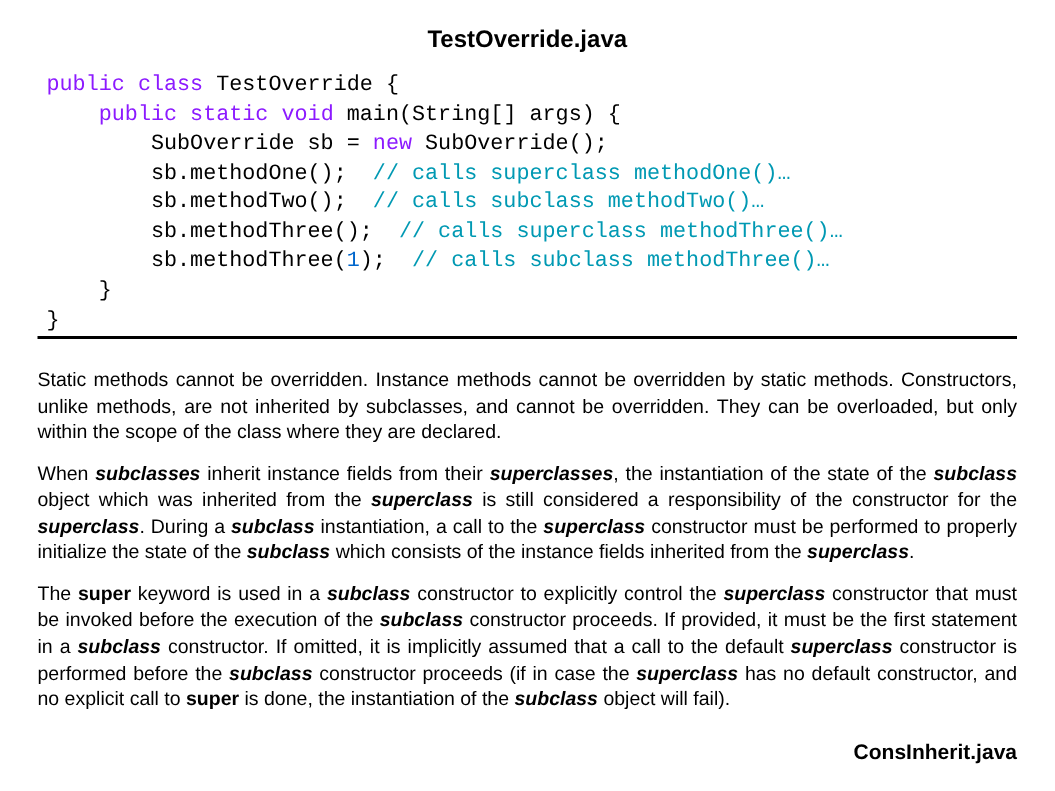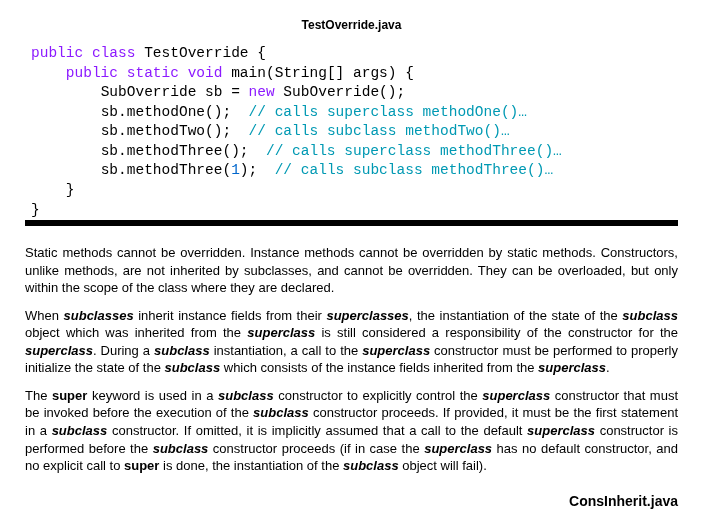--- a/index.html
+++ b/index.html
@@ -8,30 +8,30 @@
       padding: 10px 25px;
       font-family: Arial, Helvetica, sans-serif;
       font-size: 13px;
       color: #000;
       background: #fff;
       width: 703px;
     }
     .title {
       text-align: center;
       font-weight: bold;
-      font-size: 12px;
+      font-size: 16px;
       margin: 8px 0 12px 0;
     }
     .code-block {
       font-family: "Courier New", Courier, monospace;
       font-size: 14.5px;
       line-height: 1.35;
       white-space: pre;
       padding: 0 6px;
-      border-bottom: 6px solid #000000;
+      border-bottom: 2px solid #000000;
       margin-bottom: 18px;
     }
     .kw { color: #8c1aff; }
     .cm { color: #0099b3; }
     .num { color: #0066cc; }
     .paragraph {
       text-align: justify;
       line-height: 1.35;
       margin: 10px 0;
     }

